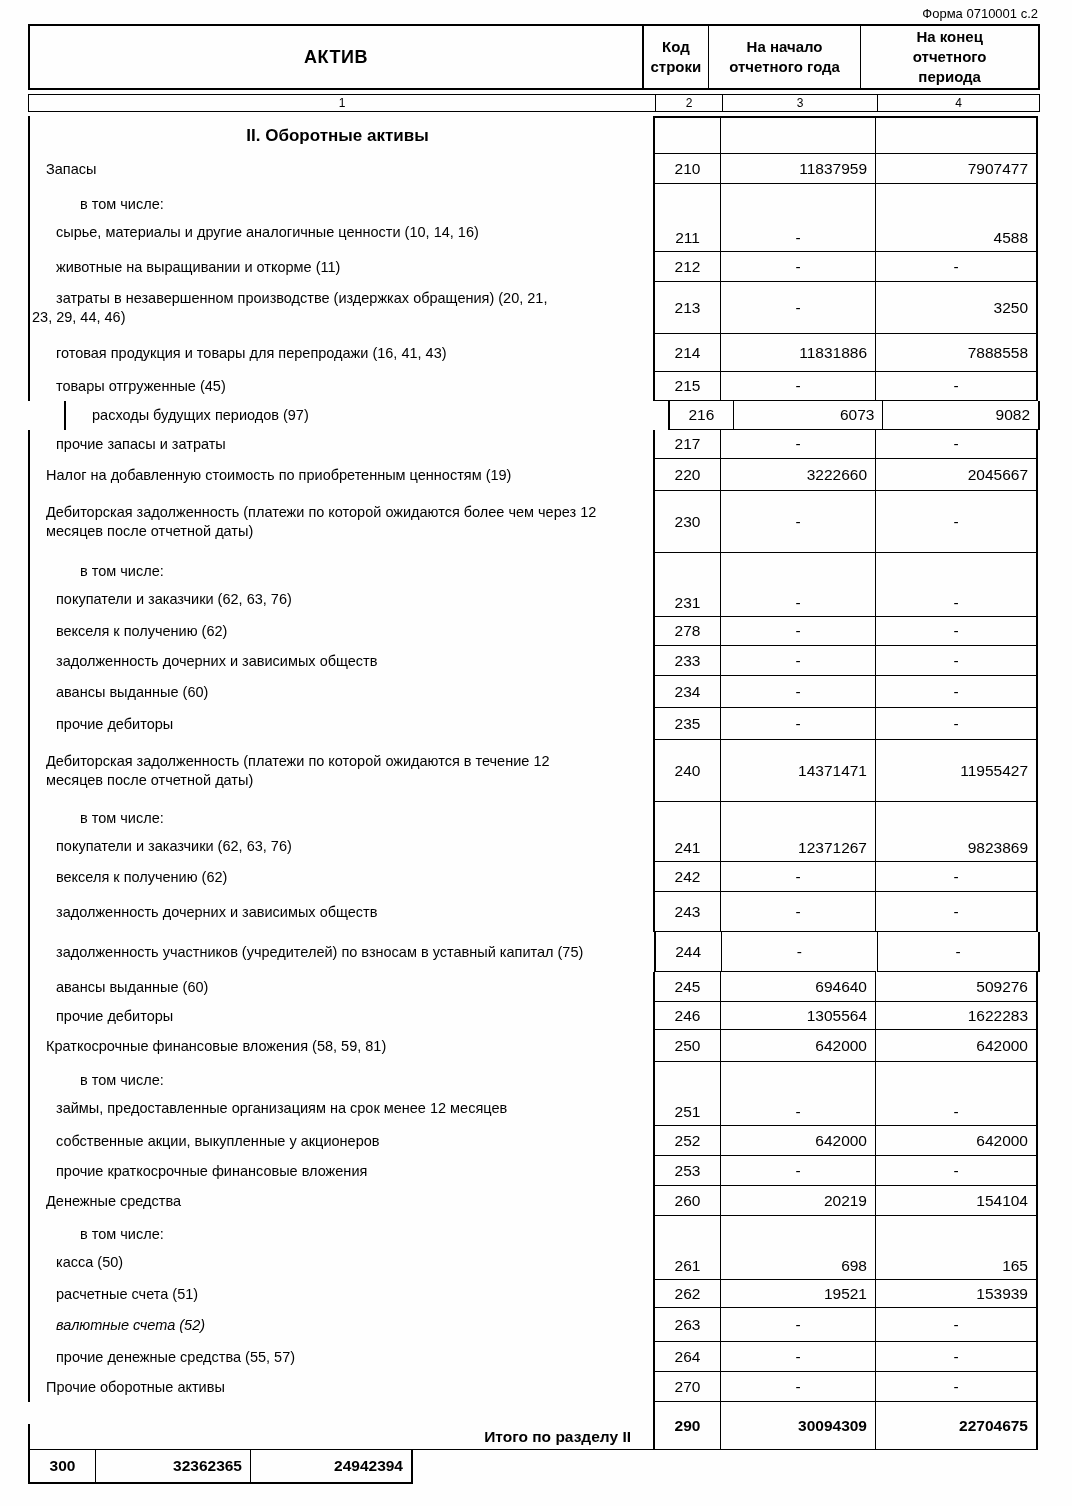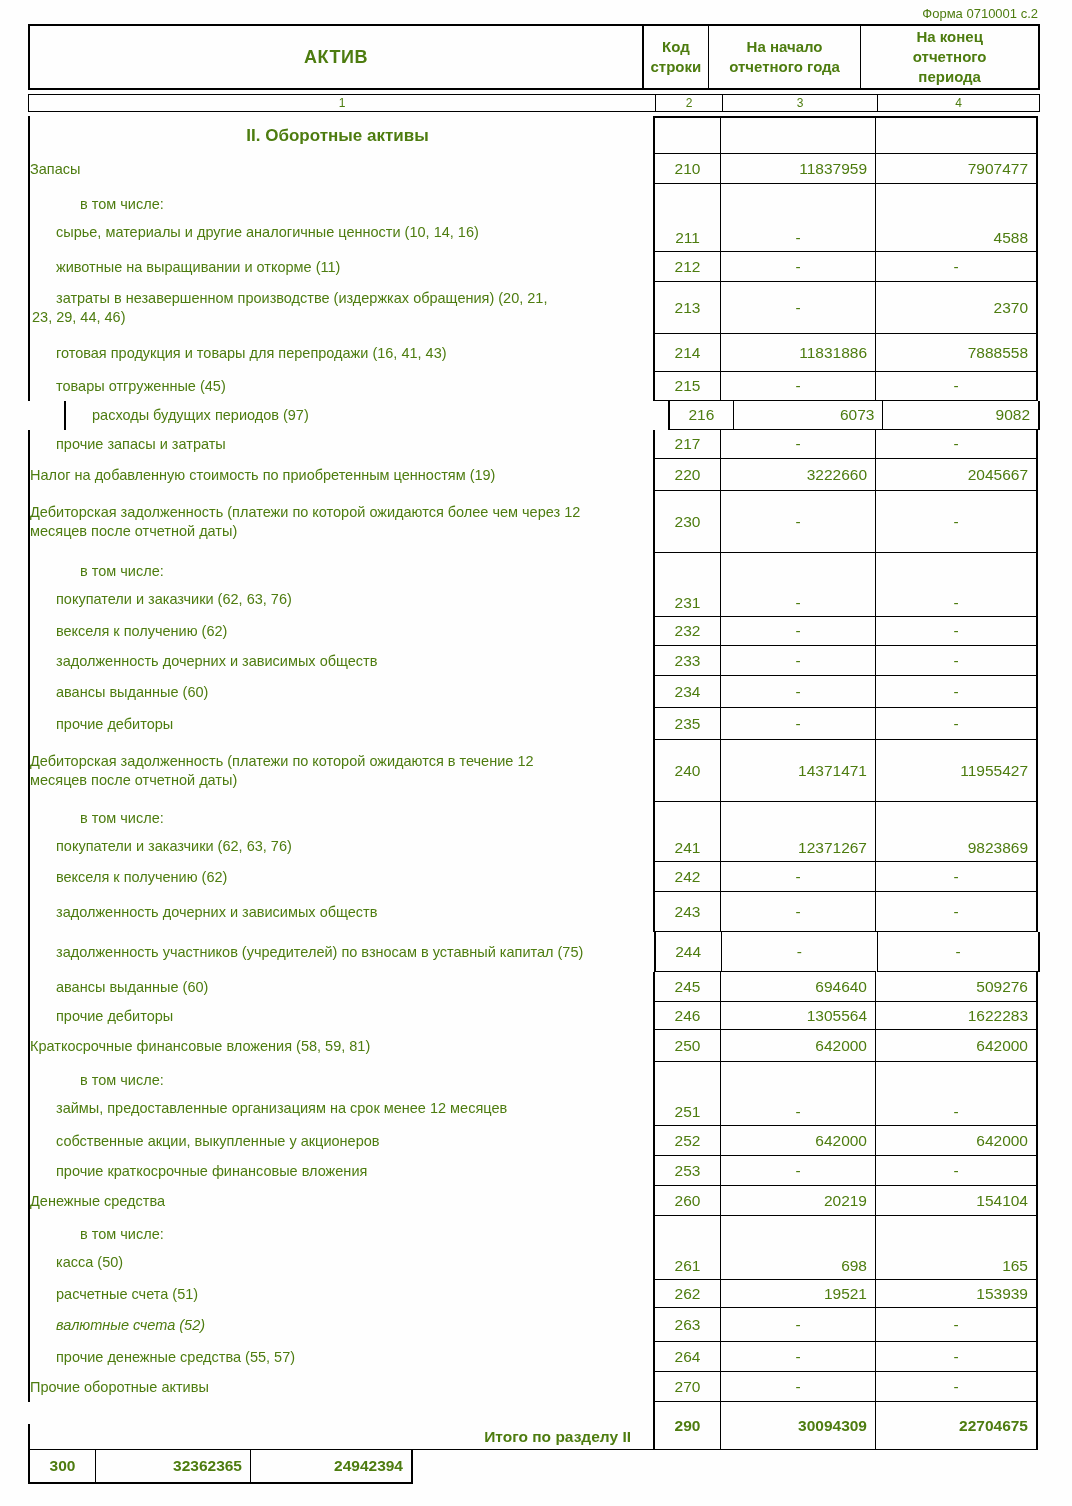--- a/index.html
+++ b/index.html
@@ -1,19 +1,19 @@
 <!DOCTYPE html>
 <html><head>
 <meta charset="utf-8">
 <style>
   html,body { margin:0; padding:0; background:#e8e8e8; }
   * { box-sizing:border-box; }
   .sheet {
     position:relative; width:1072px; height:1506px; margin:0 auto;
-    background:#fefefe; color:#4d7c0f;
+    background:#fefefe; color:#000000;
     font-family:"Liberation Sans", sans-serif;
     overflow:hidden;
   }
   .form-note {
     position:absolute; top:6px; right:34px;
     font-size:13px;
   }
   .tbl { position:absolute; left:28px; top:24px; width:1012px; }
 
   
@@ -68,21 +68,21 @@
   .row:first-child .c.v { border-top:2.5px solid #000; }
   .row:last-child .c.code,
   .row:last-child .c.v { border-bottom:2.5px solid #000; }
   .row:last-child .c.label { border-bottom:2.5px solid #000; }
 
   
   .row.vb .c.code, .row.vb .c.v { justify-content:flex-end; padding-bottom:4px; }
 
   
   .ln.section { text-align:center; font-weight:bold; font-size:17px; }
-  .ln.main  { padding-left:0; }
+  .ln.main  { padding-left:16px; }
   .ln.sub   { padding-left:26px; }
   .ln.cont  { padding-left:2px; }
   .ln.vtc   { padding-left:50px; margin-bottom:9px; }
   .ln.total { text-align:right; font-weight:bold; font-size:15.5px; padding-right:14px; }
   .ln.balance { font-weight:bold; font-size:16.5px; padding-left:4px; }
   .ln.italic { font-style:italic; }
 </style>
 </head>
 <body>
 
@@ -169,21 +169,21 @@
             <div class="ln sub">затраты в незавершенном производстве (издержках обращения) (20, 21,</div>
             <div class="ln cont">23, 29, 44, 46)</div>
           </div>
           <div class="c code">
             <span>213</span>
           </div>
           <div class="c v v1 dash">
             <span>-</span>
           </div>
           <div class="c v v2">
-            <span>2370</span>
+            <span>3250</span>
           </div>
         </div>
         <div class="row" style="min-height: 38px;">
           <div class="c label">
             <div class="ln sub">готовая продукция и товары для перепродажи (16, 41, 43)</div>
           </div>
           <div class="c code">
             <span>214</span>
           </div>
           <div class="c v v1">
@@ -277,21 +277,21 @@
           </div>
           <div class="c v v2 dash">
             <span>-</span>
           </div>
         </div>
         <div class="row" style="min-height: 29px;">
           <div class="c label">
             <div class="ln sub">векселя к получению (62)</div>
           </div>
           <div class="c code">
-            <span>232</span>
+            <span>278</span>
           </div>
           <div class="c v v1 dash">
             <span>-</span>
           </div>
           <div class="c v v2 dash">
             <span>-</span>
           </div>
         </div>
         <div class="row" style="min-height: 30px;">
           <div class="c label">

